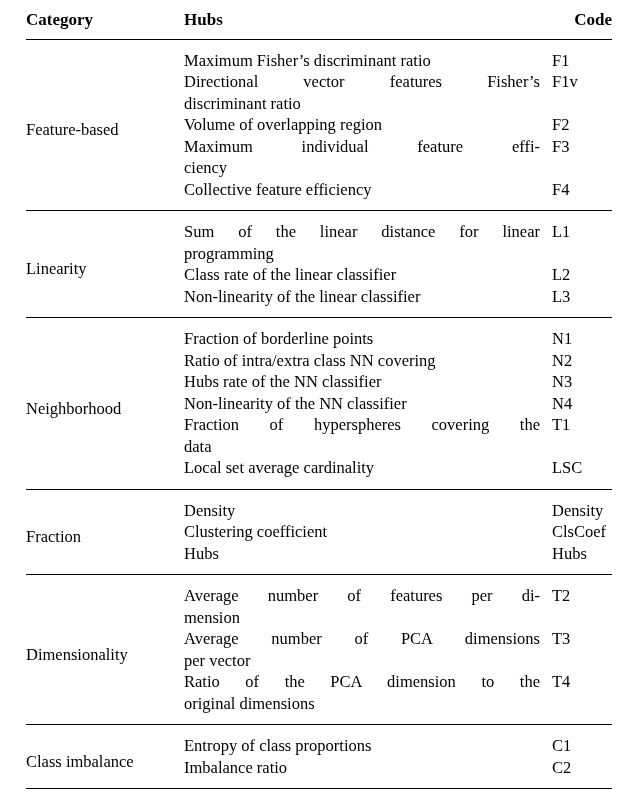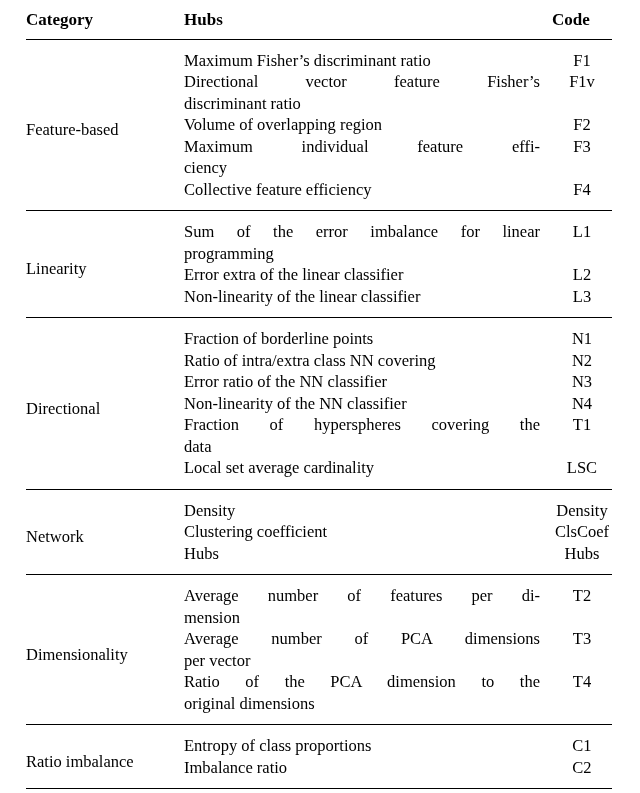--- a/index.html
+++ b/index.html
@@ -30,38 +30,37 @@
   col.c-name { width: 368px; }
   col.c-code { width: 60px;  }
 
   thead tr { border-bottom: 1.6px solid #000; }
   th {
     font-weight: bold;
     text-align: left;
     font-size: 17px;
     padding: 5px 0 8px 0;
   }
-  th.code-h { text-align: left; }
+  th.code-h { text-align: right; }
 
   tbody.group { border-top: 1.6px solid #000; }
   td {
     vertical-align: top;
     padding: 0;
   }
   tbody.group tr:first-child td { padding-top: 10px; }
   tbody.group tr:last-child  td { padding-bottom: 10px; margin-left: 20px; }
 
   td.cat {
     vertical-align: middle;
     padding-right: 8px;
     white-space: nowrap;
   }
   td.name { padding-right: 12px; font-family: Liberation Serif, serif; }
   td.code {
-    text-align: center;
     white-space: nowrap;
   }
   .name-line {
     text-align: justify;
     text-align-last: justify;
   }
   .name-line:last-child {
     text-align: left;
     text-align-last: auto;
   }
@@ -87,21 +86,21 @@
   <tbody class="group">
         <tr>
           <td class="cat" rowspan="5">Feature-based</td>
           <td class="name">
             <div class="name-line">Maximum Fisher’s discriminant ratio</div>
           </td>
           <td class="code">F1</td>
         </tr>
         <tr>
           <td class="name">
-            <div class="name-line">Directional vector feature Fisher’s</div>
+            <div class="name-line">Directional vector features Fisher’s</div>
             <div class="name-line">discriminant ratio</div>
           </td>
           <td class="code">F1v</td>
         </tr>
         <tr>
           <td class="name">
             <div class="name-line">Volume of overlapping region</div>
           </td>
           <td class="code">F2</td>
         </tr>
@@ -116,55 +115,55 @@
           <td class="name">
             <div class="name-line">Collective feature efficiency</div>
           </td>
           <td class="code">F4</td>
         </tr>
       </tbody>
       <tbody class="group">
         <tr>
           <td class="cat" rowspan="3">Linearity</td>
           <td class="name">
-            <div class="name-line">Sum of the error imbalance for linear</div>
+            <div class="name-line">Sum of the linear distance for linear</div>
             <div class="name-line">programming</div>
           </td>
           <td class="code">L1</td>
         </tr>
         <tr>
           <td class="name">
-            <div class="name-line">Error extra of the linear classifier</div>
+            <div class="name-line">Class rate of the linear classifier</div>
           </td>
           <td class="code">L2</td>
         </tr>
         <tr>
           <td class="name">
             <div class="name-line">Non-linearity of the linear classifier</div>
           </td>
           <td class="code">L3</td>
         </tr>
       </tbody>
       <tbody class="group">
         <tr>
-          <td class="cat" rowspan="6">Directional</td>
+          <td class="cat" rowspan="6">Neighborhood</td>
           <td class="name">
             <div class="name-line">Fraction of borderline points</div>
           </td>
           <td class="code">N1</td>
         </tr>
         <tr>
           <td class="name">
             <div class="name-line">Ratio of intra/extra class NN covering</div>
           </td>
           <td class="code">N2</td>
         </tr>
         <tr>
           <td class="name">
-            <div class="name-line">Error ratio of the NN classifier</div>
+            <div class="name-line">Hubs rate of the NN classifier</div>
           </td>
           <td class="code">N3</td>
         </tr>
         <tr>
           <td class="name">
             <div class="name-line">Non-linearity of the NN classifier</div>
           </td>
           <td class="code">N4</td>
         </tr>
         <tr>
@@ -176,21 +175,21 @@
         </tr>
         <tr>
           <td class="name">
             <div class="name-line">Local set average cardinality</div>
           </td>
           <td class="code">LSC</td>
         </tr>
       </tbody>
       <tbody class="group">
         <tr>
-          <td class="cat" rowspan="3">Network</td>
+          <td class="cat" rowspan="3">Fraction</td>
           <td class="name">
             <div class="name-line">Density</div>
           </td>
           <td class="code">Density</td>
         </tr>
         <tr>
           <td class="name">
             <div class="name-line">Clustering coefficient</div>
           </td>
           <td class="code">ClsCoef</td>
@@ -221,21 +220,21 @@
         <tr>
           <td class="name">
             <div class="name-line">Ratio of the PCA dimension to the</div>
             <div class="name-line">original dimensions</div>
           </td>
           <td class="code">T4</td>
         </tr>
       </tbody>
       <tbody class="group">
         <tr>
-          <td class="cat" rowspan="2">Ratio imbalance</td>
+          <td class="cat" rowspan="2">Class imbalance</td>
           <td class="name">
             <div class="name-line">Entropy of class proportions</div>
           </td>
           <td class="code">C1</td>
         </tr>
         <tr>
           <td class="name">
             <div class="name-line">Imbalance ratio</div>
           </td>
           <td class="code">C2</td>

